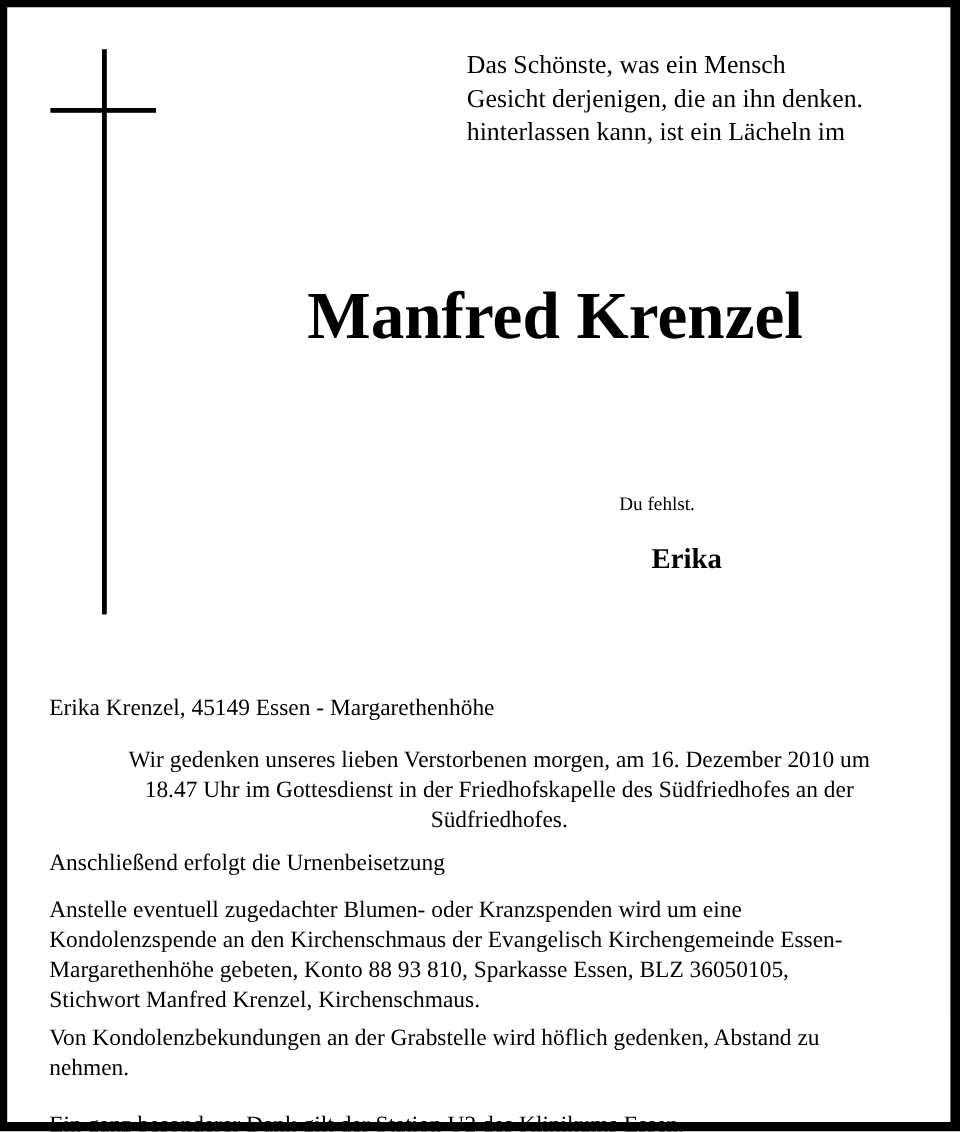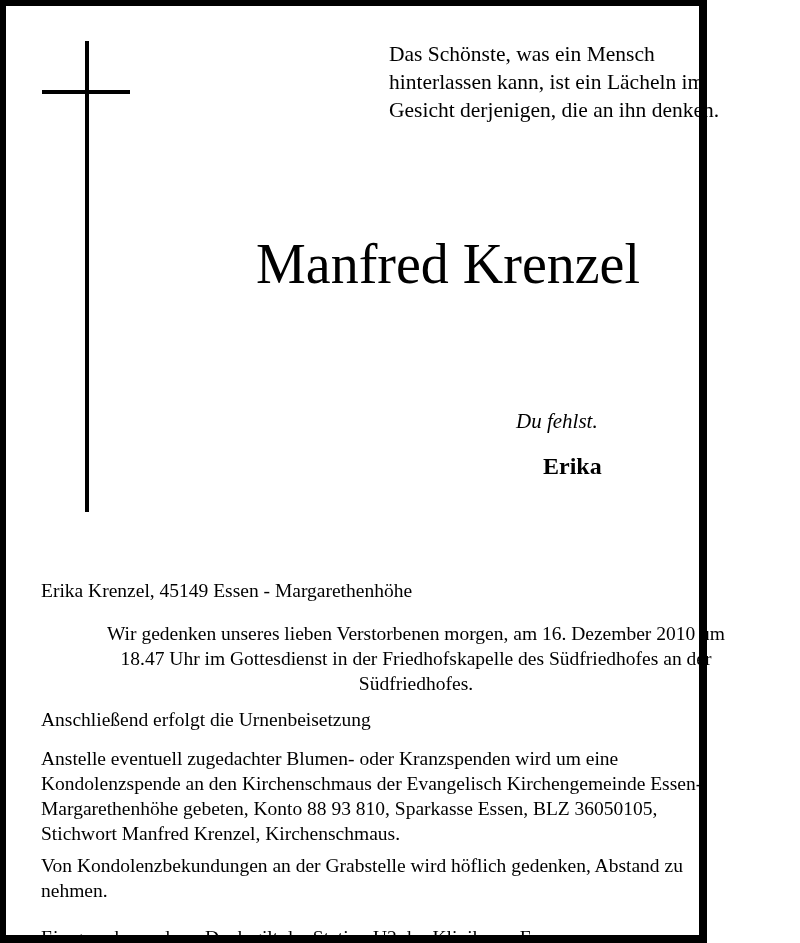--- a/index.html
+++ b/index.html
@@ -1,42 +1,42 @@
 <!DOCTYPE html>
 <html><head>
 <meta charset="utf-8">
 <style>
   html, body { margin: 0; padding: 0; background: #ffffff; }
   body { width: 800px; height: 943px; position: relative; overflow: hidden; }
   .frame {
-    position: absolute; left: 0; top: 0; width: 707px; height: 943px;
+    position: absolute; left: 0; top: 0; width: 800px; height: 943px;
     box-sizing: border-box;
     border-top: 6px solid #000; border-left: 6px solid #000;
     border-right: 8px solid #000; border-bottom: 8px solid #000;
     background: #fff;
     padding-left: 48px;
   }
   .serif { font-family: "Liberation Serif", "DejaVu Serif", serif; color: #000; }
   .cross-v { position: absolute; left: 79px; top: 35px; width: 4px; height: 471px; background: #000; }
   .cross-h { position: absolute; left: 36px; top: 84px; width: 88px; height: 4px; background: #000; }
   .quote {
     position: absolute; left: 383px; top: 34px; width: 400px;
     font-size: 21.5px; line-height: 28px;
   }
   .quote div { white-space: nowrap; }
   .name {
     position: absolute; left: 250px; top: 224px;
-    font-size: 56px; font-weight: normal; line-height: 68px; white-space: nowrap; text-align: right;
+    font-size: 56px; font-weight: bold; line-height: 68px; white-space: nowrap; text-align: right;
   }
   .dates {
     position: absolute; left: 248px; top: 301px;
     font-size: 22px; font-weight: bold; line-height: 30px; white-space: nowrap;
   }
   .dates .gap { display: inline-block; width: 24px; }
-  .miss { position: absolute; left: 510px; top: 401px; font-size: 21px; line-height: 28px; white-space: nowrap; font-style: italic; }
+  .miss { position: absolute; left: 510px; top: 401px; font-size: 16px; line-height: 28px; white-space: nowrap; }
   .signer { position: absolute; left: 537px; top: 444px; font-size: 24px; font-weight: bold; line-height: 32px; white-space: nowrap; }
   .body-text {
     position: absolute; left: 35px; top: 540px; width: 750px;
     font-size: 19.5px; line-height: 25px; margin-top: 32px;
   }
   .body-text p { margin: 0; }
   .body-text .line { white-space: nowrap; display: block; }
   .p-addr { margin-bottom: 18px !important; }
   .p-service { margin-bottom: 11px !important; text-align: center; }
   .p-urn { margin-bottom: 14px !important; }
@@ -48,22 +48,22 @@
 
 <div class="frame">
 
   <div class="cross">
     <div class="cross-v"></div>
     <div class="cross-h"></div>
   </div>
 
   <div class="quote serif">
     <div>Das Schönste, was ein Mensch</div>
+    <div>Gesicht derjenigen, die an ihn denken.</div>
     <div>hinterlassen kann, ist ein Lächeln im</div>
-    <div>Gesicht derjenigen, die an ihn denken.</div>
   </div>
 
   <div class="name serif">Manfred Krenzel</div>
 
 
   <div class="miss serif">Du fehlst.</div>
   <div class="signer serif">Erika</div>
 
   <div class="body-text serif">
     <p class="p-addr">Erika Krenzel, 45149 Essen - Margarethenhöhe</p>

